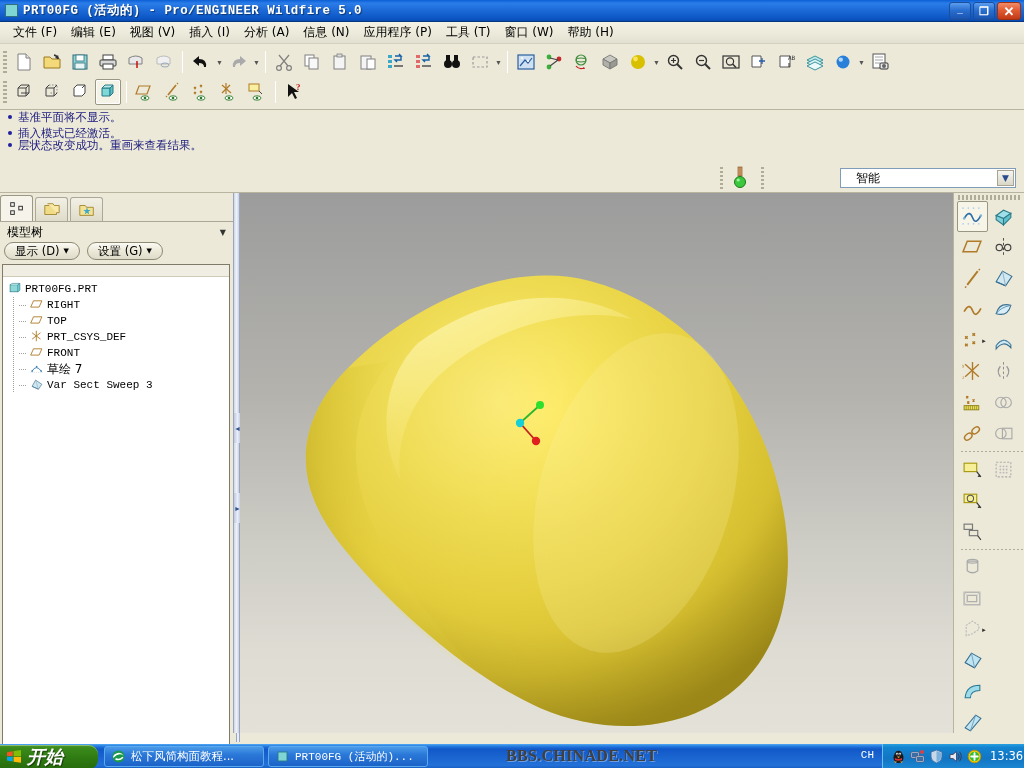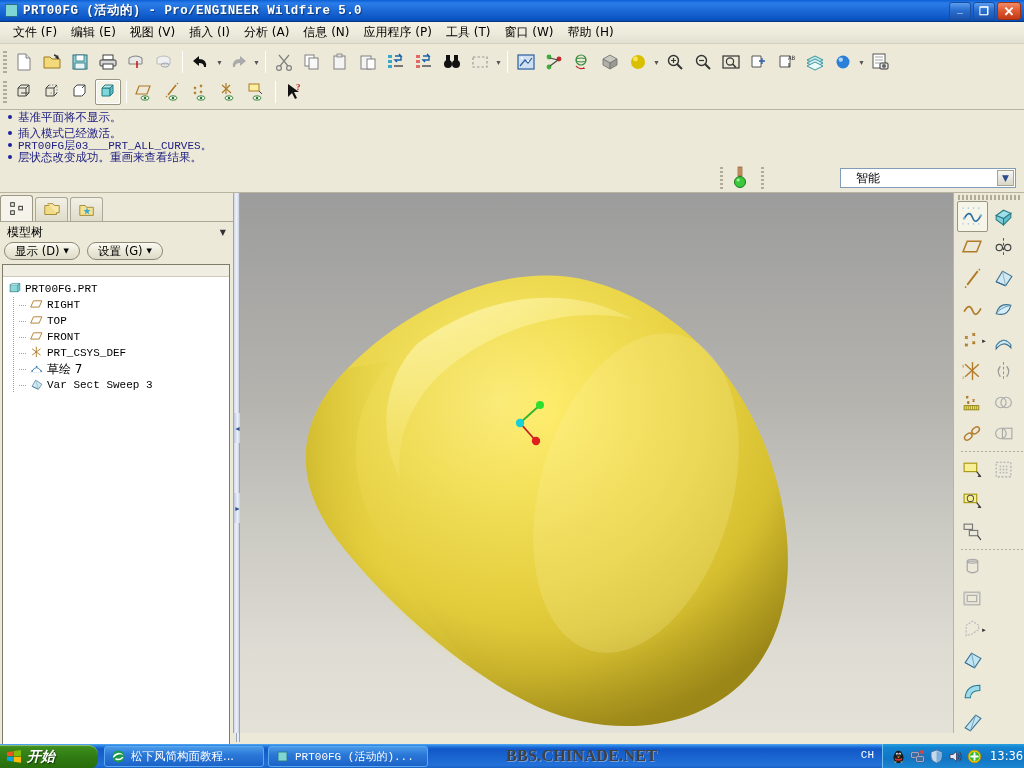--- a/index.html
+++ b/index.html
@@ -223,21 +223,21 @@
     display:flex; align-items:center;
   }
   .startbtn {
     width:98px; height:24px; margin-right:6px;
     background:linear-gradient(180deg,#4f9d2a 0%,#3b8b1c 12%,#2f7a12 55%,#276c0c 100%);
     border-radius:0 9px 9px 0;
     display:flex; align-items:center; gap:5px; padding-left:6px;
     box-shadow: inset 0 1px 0 rgba(255,255,255,.35);
   }
   .startbtn .lbl {
-    color:#fff; font-weight:bold; font-style:italic; font-size:14px;
+    color:#fff; font-weight:bold; font-style:italic; font-size:18px;
     text-shadow:1px 1px 1px rgba(0,0,0,.5);
     font-family:"DejaVu Sans","Liberation Sans",sans-serif;
   }
   .tbitem {
     height:21px; min-width:160px; max-width:175px; margin-right:4px;
     background:linear-gradient(180deg,#4a9ae8,#2a78d8 40%,#1c63c8);
     border:1px solid #5aa8ee; border-radius:3px;
     display:flex; align-items:center; gap:5px; padding:0 6px;
     color:#fff; font-size:11.5px; overflow:hidden; white-space:nowrap;
     font-family:"DejaVu Sans","Liberation Sans",sans-serif;
@@ -673,24 +673,20 @@
   </div>
 
   <div class="msgarea" id="msgarea">
       <div class="msg" style="margin-top: 0px; height: 12px;">
         <span class="dot"></span>
         <span>基准平面将不显示。</span>
       </div>
       <div class="msg" style="margin-top: 4px; height: 12px;">
         <span class="dot"></span>
         <span>插入模式已经激活。</span>
-      </div>
-      <div class="msg mono" style="margin-top: 0px; height: 12px;">
-        <span class="dot"></span>
-        <span>PRT00FG层03___PRT_ALL_CURVES。</span>
       </div>
       <div class="msg" style="margin-top: 0px; height: 12px;">
         <span class="dot"></span>
         <span>层状态改变成功。重画来查看结果。</span>
       </div>
     </div>
 
   <div class="statusstrip">
     <div class="ss-grip"></div>
     <div style="margin-left:6px;width:22px;height:24px;display:flex;align-items:center;justify-content:center">
@@ -787,38 +783,38 @@
                 <path d="M5 4 L17 4 L13 13 L1 13 Z" fill="none" stroke="#b07a28" stroke-width="1.3"></path>
               </svg>
             </span>
             <span class="lbl">TOP</span>
           </div>
           <div class="trow">
             <span class="indent"></span>
             <span class="elbow"></span>
             <span class="ic">
               <svg width="14" height="14" viewBox="0 0 20 20">
-                <path d="M5 4 L17 4 L13 13 L1 13 Z" fill="none" stroke="#b07a28" stroke-width="1.3"></path>
-              </svg>
-            </span>
-            <span class="lbl">FRONT</span>
+                <g stroke="#b07a28" stroke-width="1.3">
+                  <path d="M3 4 L15 13"></path>
+                  <path d="M15 4 L3 13"></path>
+                  <path d="M9 1 L9 16"></path>
+                </g>
+              </svg>
+            </span>
+            <span class="lbl">PRT_CSYS_DEF</span>
           </div>
           <div class="trow">
             <span class="indent"></span>
             <span class="elbow"></span>
             <span class="ic">
               <svg width="14" height="14" viewBox="0 0 20 20">
-                <g stroke="#b07a28" stroke-width="1.3">
-                  <path d="M3 4 L15 13"></path>
-                  <path d="M15 4 L3 13"></path>
-                  <path d="M9 1 L9 16"></path>
-                </g>
-              </svg>
-            </span>
-            <span class="lbl">PRT_CSYS_DEF</span>
+                <path d="M5 4 L17 4 L13 13 L1 13 Z" fill="none" stroke="#b07a28" stroke-width="1.3"></path>
+              </svg>
+            </span>
+            <span class="lbl">FRONT</span>
           </div>
           <div class="trow">
             <span class="indent"></span>
             <span class="elbow"></span>
             <span class="ic">
               <svg width="14" height="14" viewBox="0 0 20 20">
                 <path d="M3 13 q6 -10 13 0" fill="none" stroke="#3a7fb0" stroke-width="1.4"></path>
                 <g fill="#3a7fb0">
                   <circle cx="3" cy="13" r="1.2"></circle>
                   <circle cx="16" cy="13" r="1.2"></circle>

